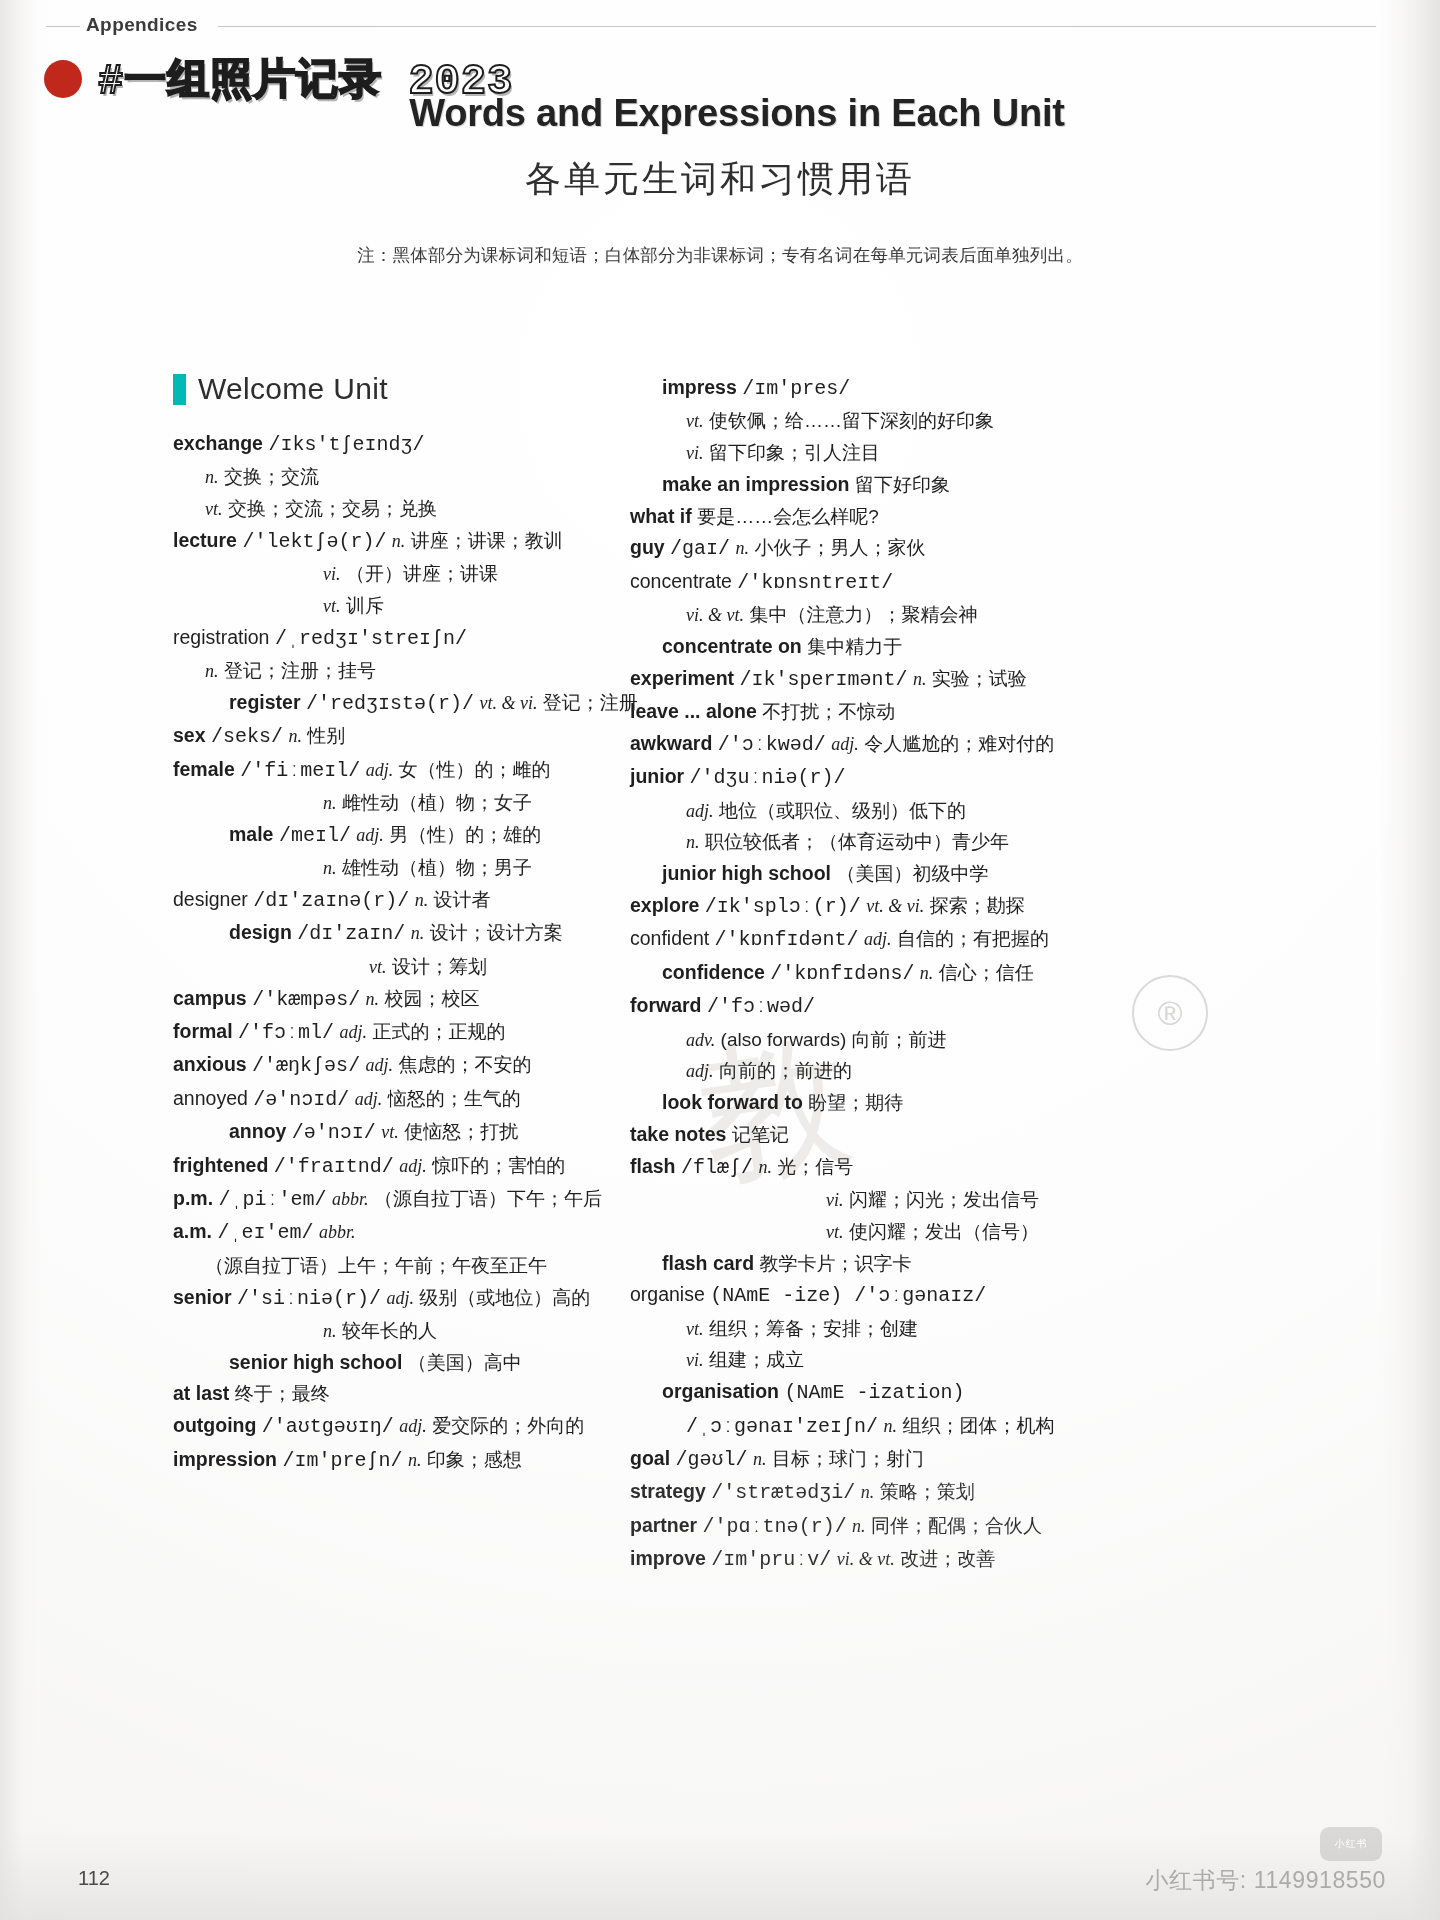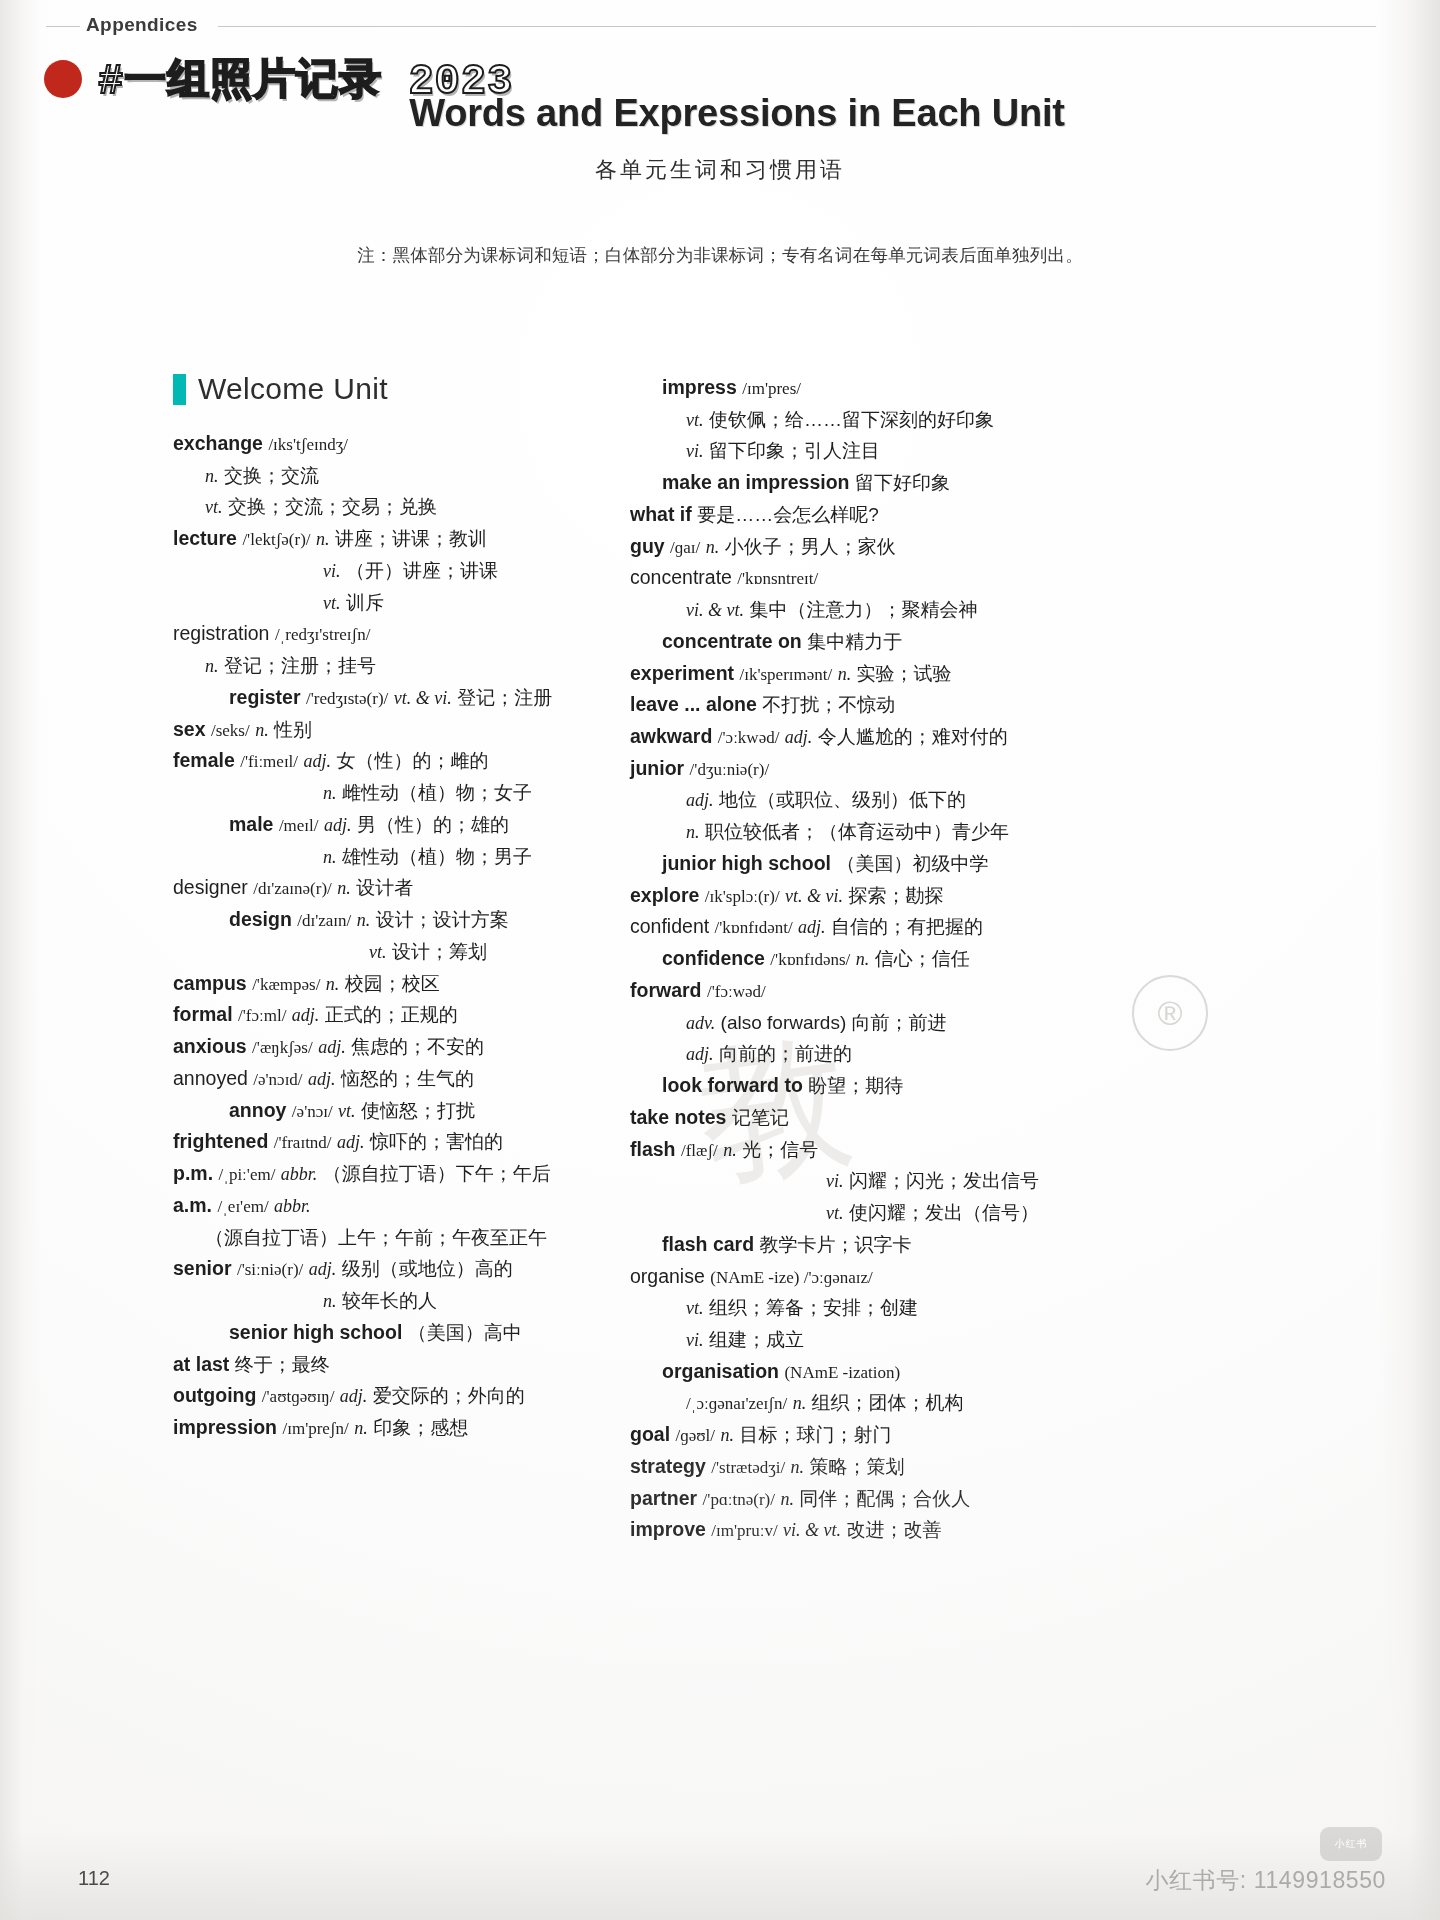--- a/index.html
+++ b/index.html
@@ -38,21 +38,21 @@
   }
 
   
   .title-en{
     position:absolute;left:17px;top:92px;width:100%;text-align:center;
     font-size:38px;font-weight:800;color:#232323;letter-spacing:-.2px;
     text-shadow:1px 1px 0 rgba(180,180,180,.55);
   }
   .title-zh{
     position:absolute;left:0;top:155px;width:100%;text-align:center;
-    font-size:22px;color:#2f2f2f;letter-spacing:3px;
+    font-size:36px;color:#2f2f2f;letter-spacing:3px;
   }
   .note{
     position:absolute;left:0;top:243px;width:100%;text-align:center;
     font-size:17.5px;color:#3a3a3a;letter-spacing:.2px;
   }
 
   
   .sticker{position:absolute;left:44px;top:48px;height:62px;
     display:flex;align-items:center;gap:16px;font-family:Liberation Mono, monospace;}
   .sticker .dot{width:38px;height:38px;border-radius:50%;background:#c0281c;}
@@ -70,21 +70,21 @@
   .col-right{left:590px;width:450px;}
 
   .unit-head{display:flex;align-items:center;gap:12px;margin-bottom:22px;}
   .unit-bar{width:13px;height:31px;background:#00b9b4;}
   .unit-name{font-size:30px;color:#2e2e2e;letter-spacing:.3px;}
 
   .entry{font-size:19.5px;color:#1f1f1f;line-height:1.62;}
   .ln{white-space:nowrap;}
   .hw{font-weight:700;}           
   .hw-l{font-weight:400;}          
-  .ph{font-family:Liberation Serif, serif;font-size:17px;}
+  .ph{font-family:Liberation Mono, monospace;font-size:20px;}
   .pos{font-family:"Liberation Serif", serif;font-style:italic;font-size:18px;}
   .zh{font-size:19px;}
   .ind1{padding-left:32px;}
   .ind2{padding-left:56px;}
   .ind3{padding-left:150px;}
   .ind4{padding-left:196px;}
 
   
   .soft1{filter:blur(.35px);opacity:.93;}
 

